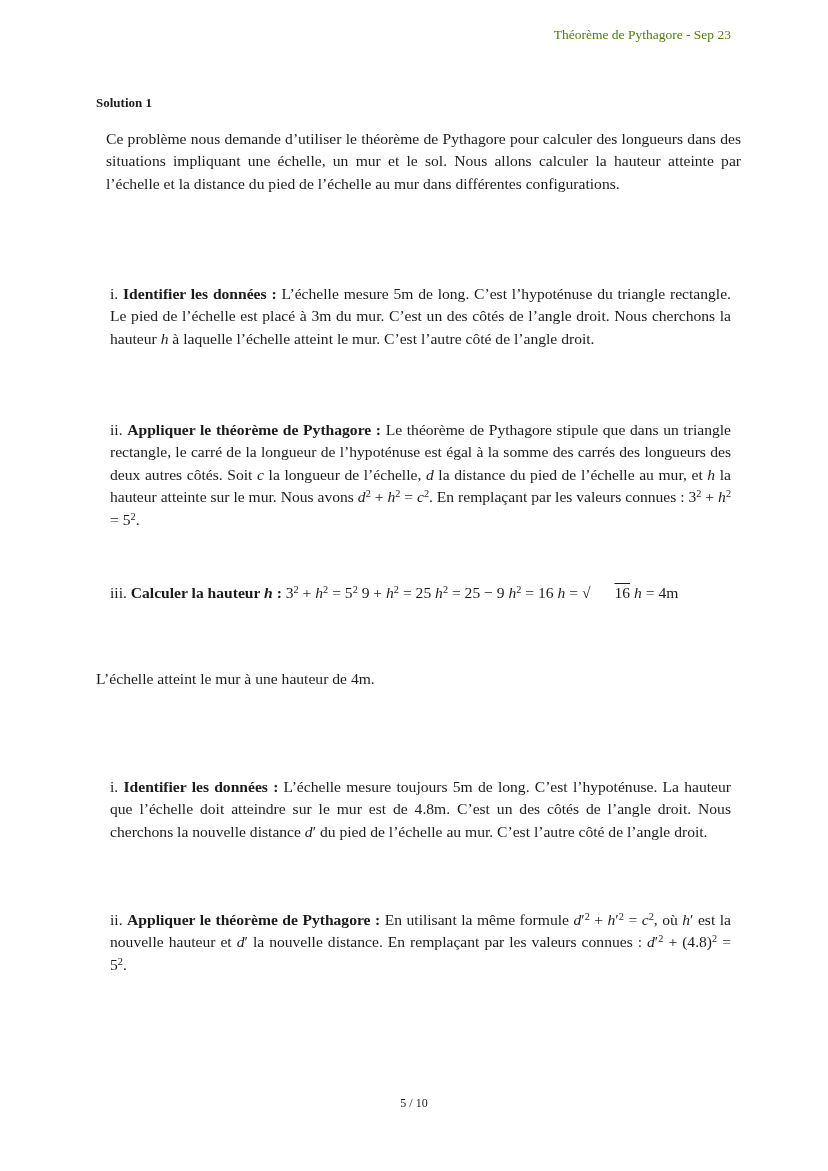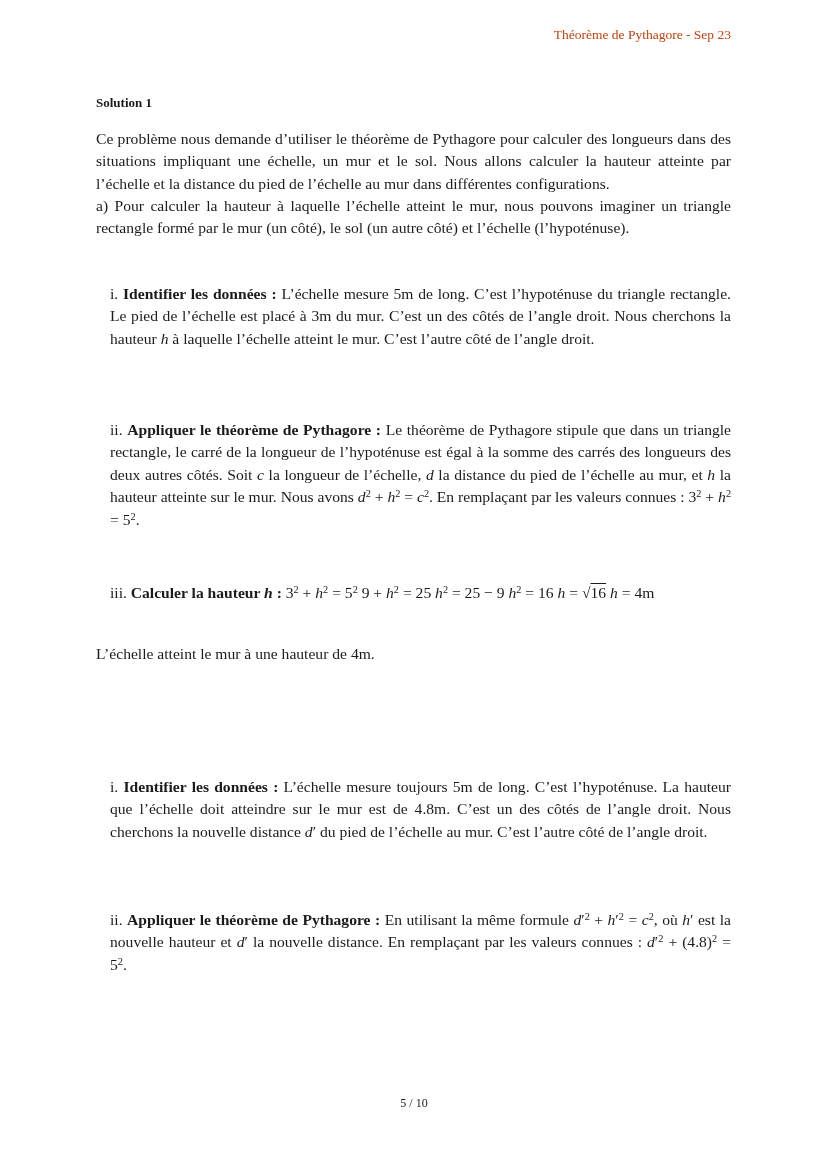--- a/index.html
+++ b/index.html
@@ -15,21 +15,21 @@
     color: #1b1b1b;
     font-family: "Liberation Serif", "DejaVu Serif", serif;
     overflow: hidden;
   }
   .hdr {
     position: absolute;
     top: 27px;
     right: 97px;
     font-size: 13.5px;
     line-height: 16px;
-    color: #c2410c;
+    color: #4d7c0f;
   }
   .title {
     position: absolute;
     top: 90px;
     left: 96px;
     font-size: 13px;
     font-weight: 700;
     line-height: 26px;
   }
   .para {
@@ -58,43 +58,42 @@
     line-height: 18px;
   }
   .b { font-weight: 700; }
   .i { font-style: italic; }
   sup {
     font-size: 0.66em;
     line-height: 0;
     vertical-align: 0.45em;
     letter-spacing: 0;
   }
-  .sqrt-val { text-decoration: overline; }
-  #p1 { top: 128px; }
+  .sqrt-val { text-decoration: overline; margin-left: 24px; }
+  #p1 { top: 128px; margin-left: 10px; }
   #pa { top: 195px; }
   #a-i { top: 283px; }
   #a-ii { top: 419px; }
   #a-iii { top: 582px; }
-  #res-a { top: 643px; }
+  #res-a { top: 668px; }
   #pb { top: 690px; }
   #b-i { top: 776px; }
   #b-ii { top: 909px; }
 </style>
 </head>
 <body>
 
 <div id="page">
 
   <div class="hdr">Théorème de Pythagore - Sep 23</div>
 
   <div class="title">Solution 1</div>
 
   <div id="p1" class="para">Ce problème nous demande d’utiliser le théorème de Pythagore pour calculer des longueurs dans des situations impliquant une échelle, un mur et le sol. Nous allons calculer la hauteur atteinte par l’échelle et la distance du pied de l’échelle au mur dans différentes configurations.</div>
 
-  <div id="pa" class="para">a) Pour calculer la hauteur à laquelle l’échelle atteint le mur, nous pouvons imaginer un triangle rectangle formé par le mur (un côté), le sol (un autre côté) et l’échelle (l’hypoténuse).</div>
 
   <div id="a-i" class="item"><span>i. </span><span class="b">Identifier les données : </span><span>L’échelle mesure 5m de long. C’est l’hypoténuse du triangle rectangle. Le pied de l’échelle est placé à 3m du mur. C’est un des côtés de l’angle droit. Nous cherchons la hauteur </span><span class="i">h</span><span> à laquelle l’échelle atteint le mur. C’est l’autre côté de l’angle droit.</span></div>
 
   <div id="a-ii" class="item"><span>ii. </span><span class="b">Appliquer le théorème de Pythagore : </span><span>Le théorème de Pythagore stipule que dans un triangle rectangle, le carré de la longueur de l’hypoténuse est égal à la somme des carrés des longueurs des deux autres côtés. Soit </span><span class="i">c</span><span> la longueur de l’échelle, </span><span class="i">d</span><span> la distance du pied de l’échelle au mur, et </span><span class="i">h</span><span> la hauteur atteinte sur le mur. Nous avons </span><span class="i">d</span><sup>2</sup><span> + </span><span class="i">h</span><sup>2</sup><span> = </span><span class="i">c</span><sup>2</sup><span>. En remplaçant par les valeurs connues : 3</span><sup>2</sup><span> + </span><span class="i">h</span><sup>2</sup><span> = 5</span><sup>2</sup><span>.</span></div>
 
   <div id="a-iii" class="item"><span>iii. </span><span class="b">Calculer la hauteur </span><span class="b i">h</span><span class="b"> : </span><span>3</span><sup>2</sup><span> + </span><span class="i">h</span><sup>2</sup><span> = 5</span><sup>2</sup><span> 9 + </span><span class="i">h</span><sup>2</sup><span> = 25 </span><span class="i">h</span><sup>2</sup><span> = 25 − 9 </span><span class="i">h</span><sup>2</sup><span> = 16 </span><span class="i">h</span><span> = </span><span><span>√</span><span class="sqrt-val">16</span></span><span> </span><span class="i">h</span><span> = 4m</span></div>
 
   <div id="res-a" class="para">L’échelle atteint le mur à une hauteur de 4m.</div>
 
 

